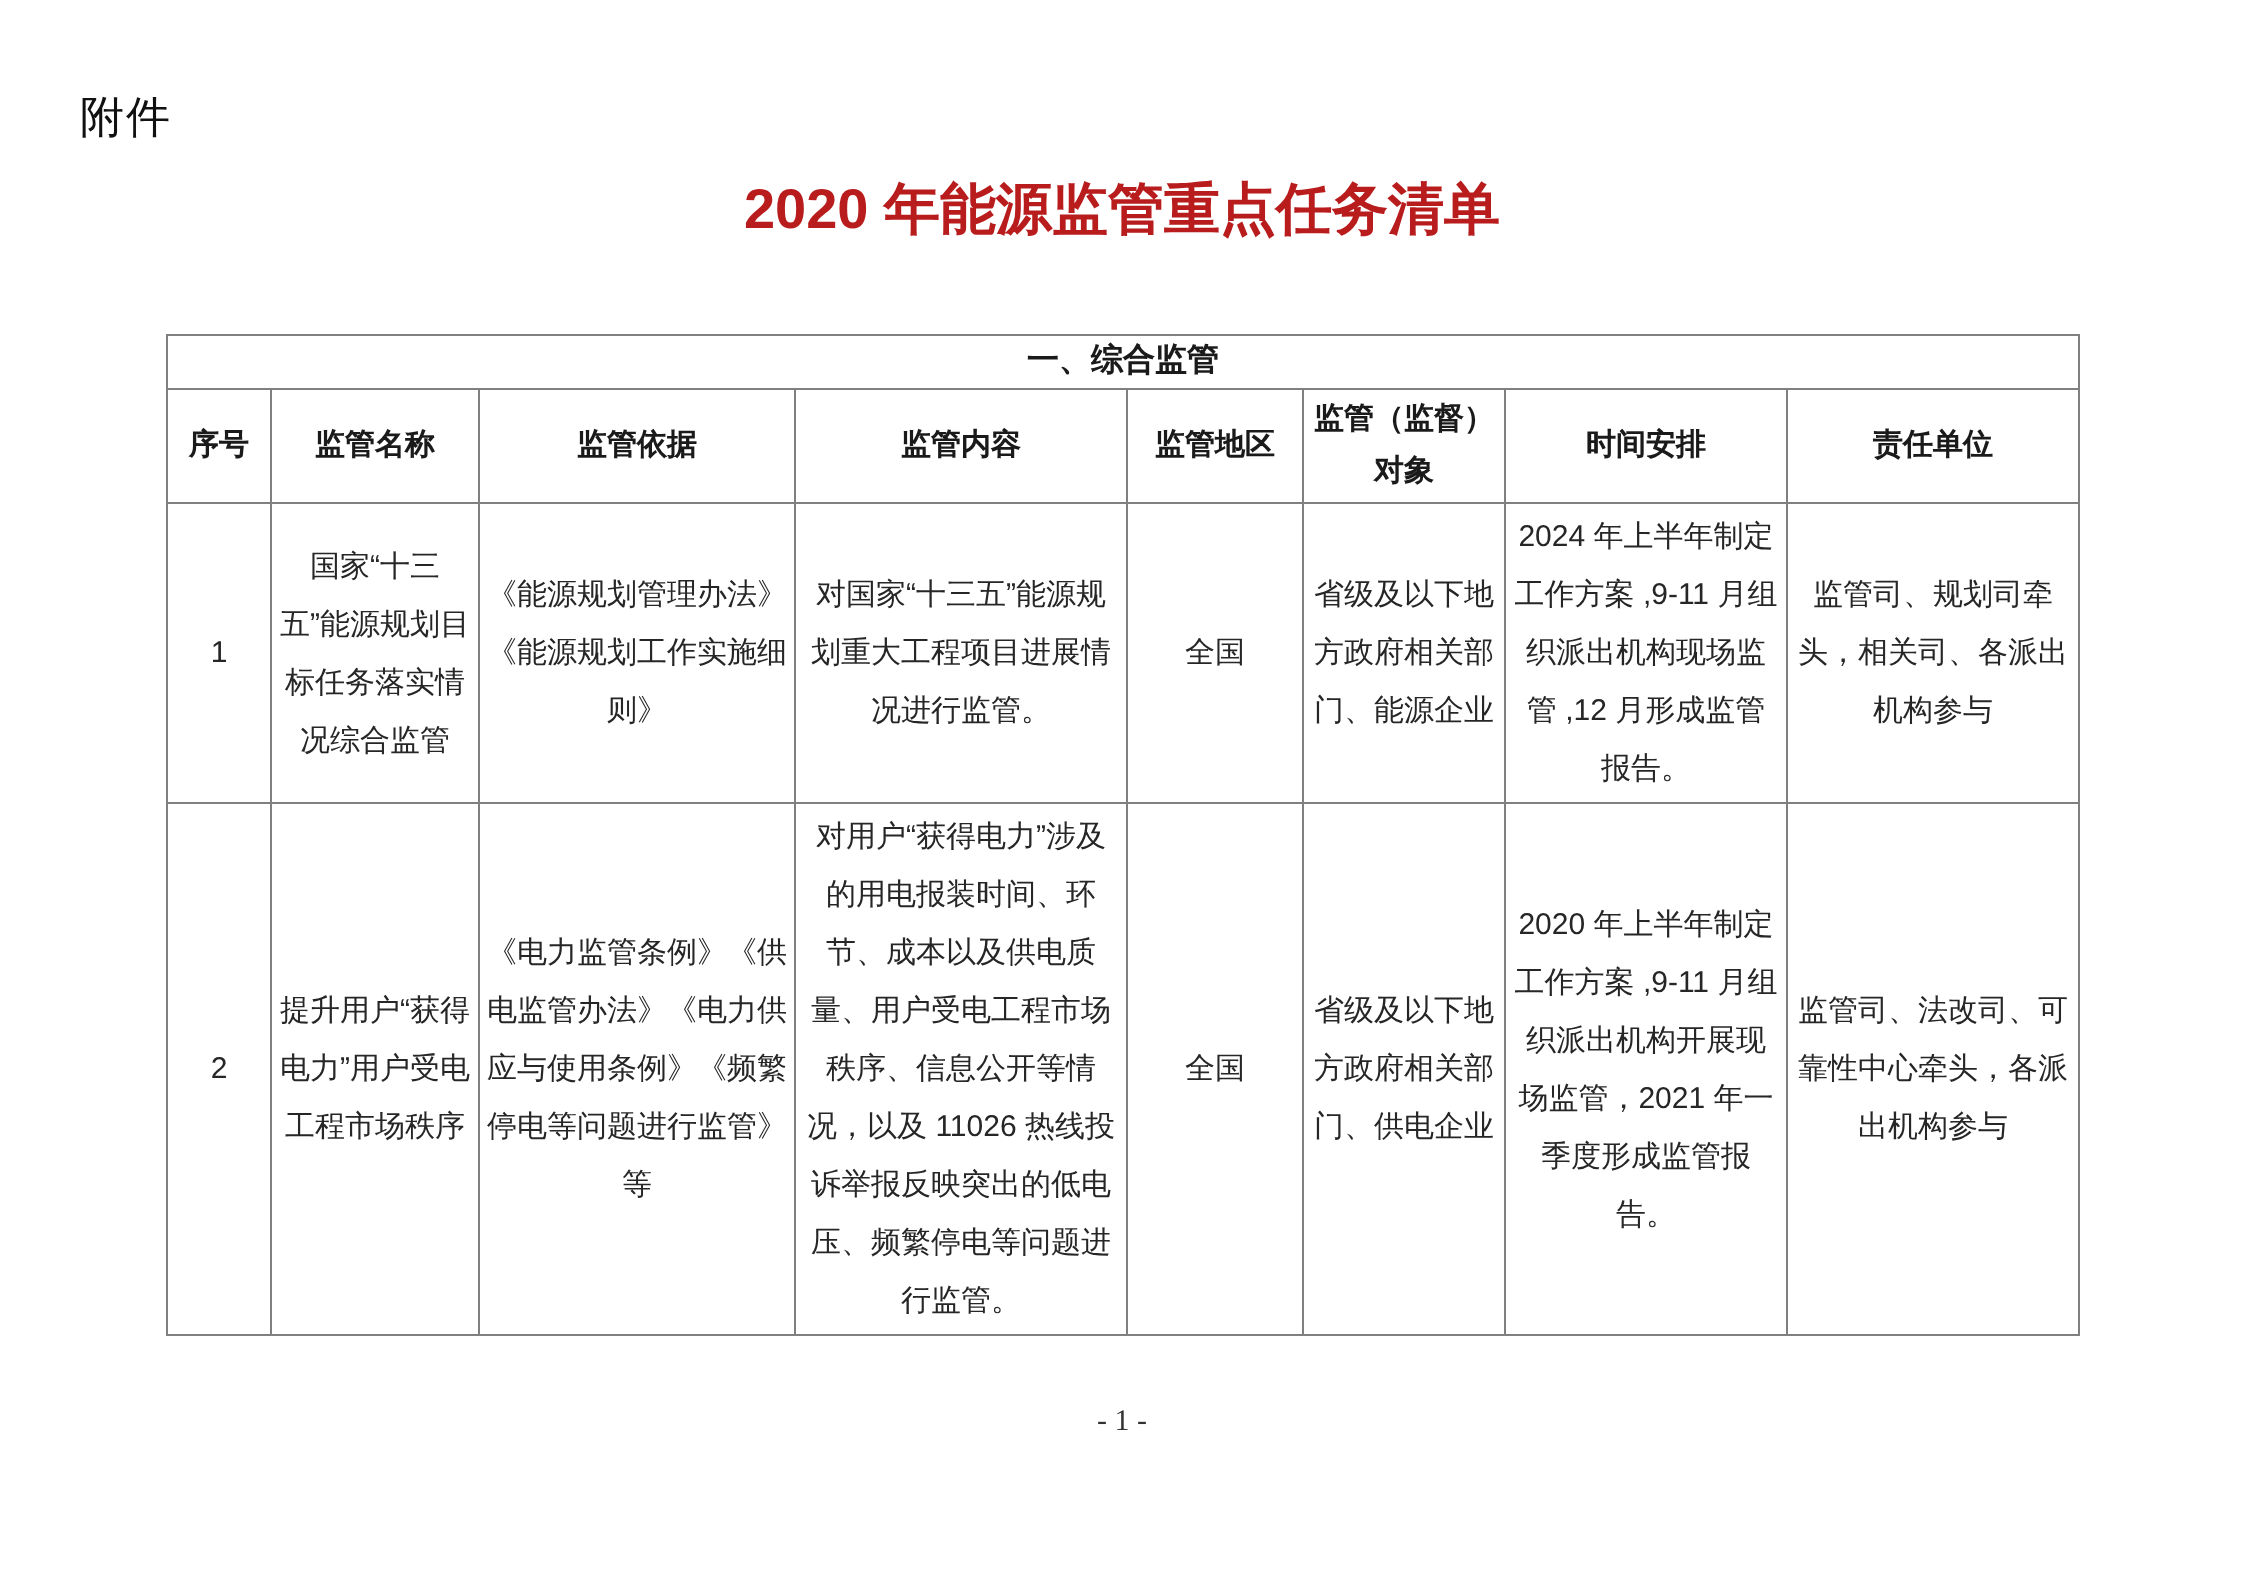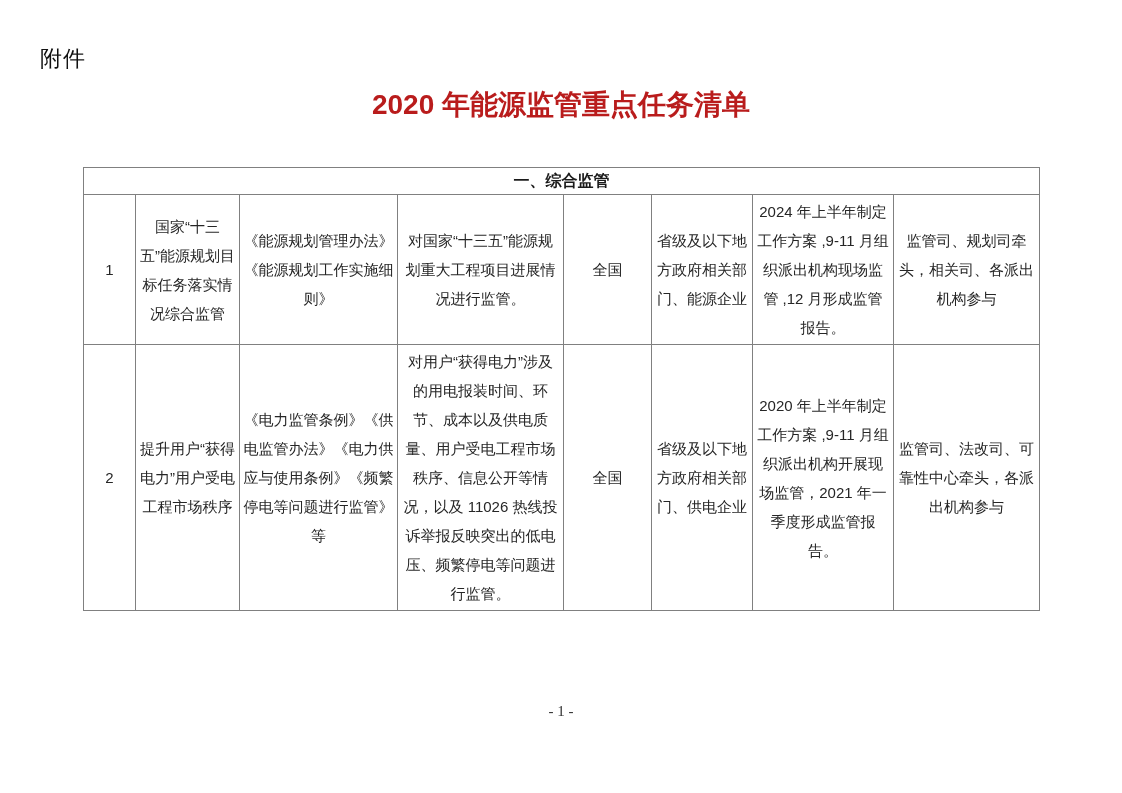--- a/index.html
+++ b/index.html
@@ -91,20 +91,30 @@
     <col style="width:166px">
     <col style="width:88px">
     <col style="width:101px">
     <col style="width:141px">
     <col style="width:146px">
   </colgroup>
   <tbody>
     <tr class="section-row row-section-top">
       <td colspan="8">一、综合监管</td>
     </tr>
+    <tr class="header-row">
+      <th>序号</th>
+      <th>监管名称</th>
+      <th>监管依据</th>
+      <th>监管内容</th>
+      <th>监管地区</th>
+      <th>监管（监督）对象</th>
+      <th>时间安排</th>
+      <th>责任单位</th>
+    </tr>
     <tr class="data-row-1">
       <td>1</td>
       <td>国家“十三五”能源规划目标任务落实情况综合监管</td>
       <td>《能源规划管理办法》《能源规划工作实施细则》</td>
       <td>对国家“十三五”能源规划重大工程项目进展情况进行监管。</td>
       <td>全国</td>
       <td>省级及以下地方政府相关部门、能源企业</td>
       <td>2024 年上半年制定工作方案 ,9-11 月组织派出机构现场监管 ,12 月形成监管报告。</td>
       <td>监管司、规划司牵头，相关司、各派出机构参与</td>
     </tr>

